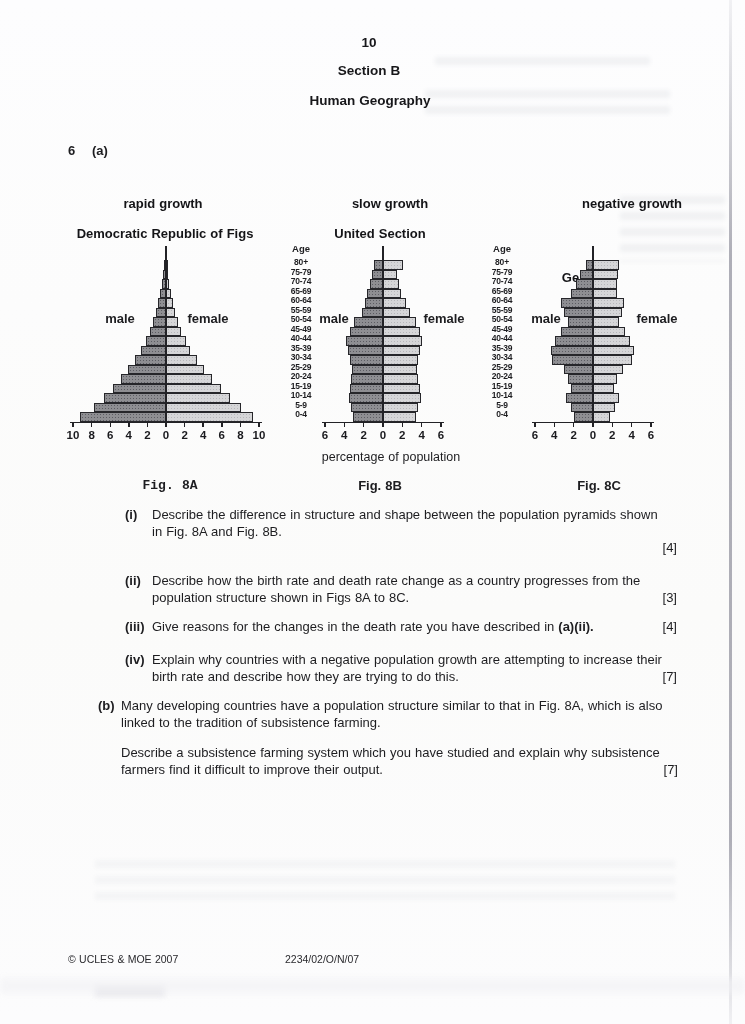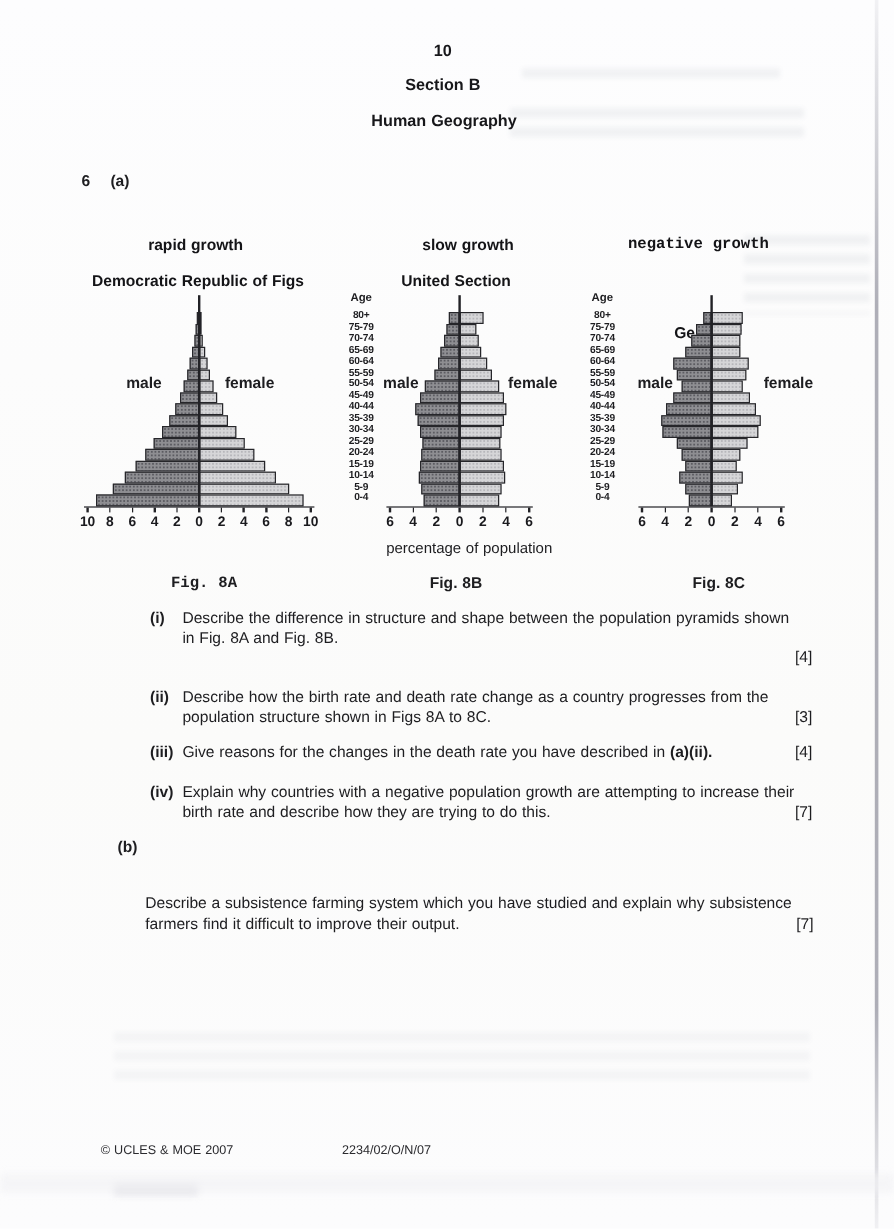--- a/index.html
+++ b/index.html
@@ -59,21 +59,21 @@
 
   <div class="abs hdr cx" style="left:369px; top:35px;">10</div>
   <div class="abs hdr cx" style="left:369px; top:63px;">Section B</div>
   <div class="abs hdr cx" style="left:370px; top:93px;">Human Geography</div>
 
   <div class="abs b" style="left:68px; top:143px; font-size:13px;">6</div>
   <div class="abs b" style="left:92px; top:143px; font-size:13px;">(a)</div>
 
   <div class="abs pyr-title cx" style="left:163px; top:196px;">rapid growth</div>
   <div class="abs pyr-title cx" style="left:390px; top:196px;">slow growth</div>
-  <div class="abs pyr-title cx" style="left:582px; top:196px;font-family:Liberation Mono, monospace;">negative growth</div>
+  <div class="abs pyr-title cx" style="left:632px; top:196px;">negative growth</div>
   <div class="abs pyr-title cx" style="left:165px; top:226px;">Democratic Republic of Figs</div>
   <div class="abs pyr-title cx" style="left:380px; top:226px;">United Section</div>
   <div class="abs pyr-title cx" style="left:590px; top:226px;margin-top:44px;">Germany</div>
 
   <div class="abs mf-label cx" style="left:120px; top:311px;">male</div>
   <div class="abs mf-label cx" style="left:208px; top:311px;">female</div>
   <div class="abs mf-label cx" style="left:334px; top:311px;">male</div>
   <div class="abs mf-label cx" style="left:444px; top:311px;">female</div>
   <div class="abs mf-label cx" style="left:546px; top:311px;">male</div>
   <div class="abs mf-label cx" style="left:657px; top:311px;">female</div>
@@ -417,22 +417,24 @@
   </div>
 
   <div class="q-item" style="top:652px;">
     <span class="q-label">(iv)</span>
     <div class="q-text">Explain why countries with a negative population growth are attempting to increase their
 birth rate and describe how they are trying to do this.</div>
     <span class="q-mark" style="top:16.5px;">[7]</span>
   </div>
 
   <div class="abs b" style="left:98px; top:698px; font-size:13px;">(b)</div>
+  <div class="abs body-text" style="left:121px; top:698px; width:557px;">Many developing countries have a population structure similar to that in Fig. 8A, which is also
+linked to the tradition of subsistence farming.</div>
   <div class="abs" style="left:121px; top:745px; width:557px;">
     <div class="body-text">Describe a subsistence farming system which you have studied and explain why subsistence
 farmers find it difficult to improve their output.</div>
     <span class="q-mark" style="top:16.5px;">[7]</span>
   </div>
 
-  <div class="abs footer-text" style="left:84px; top:953px;">© UCLES &amp; MOE 2007</div>
+  <div class="abs footer-text" style="left:68px; top:953px;">© UCLES &amp; MOE 2007</div>
   <div class="abs footer-text" style="left:285px; top:953px;">2234/02/O/N/07</div>
 
 </div>
 
 </body></html>

